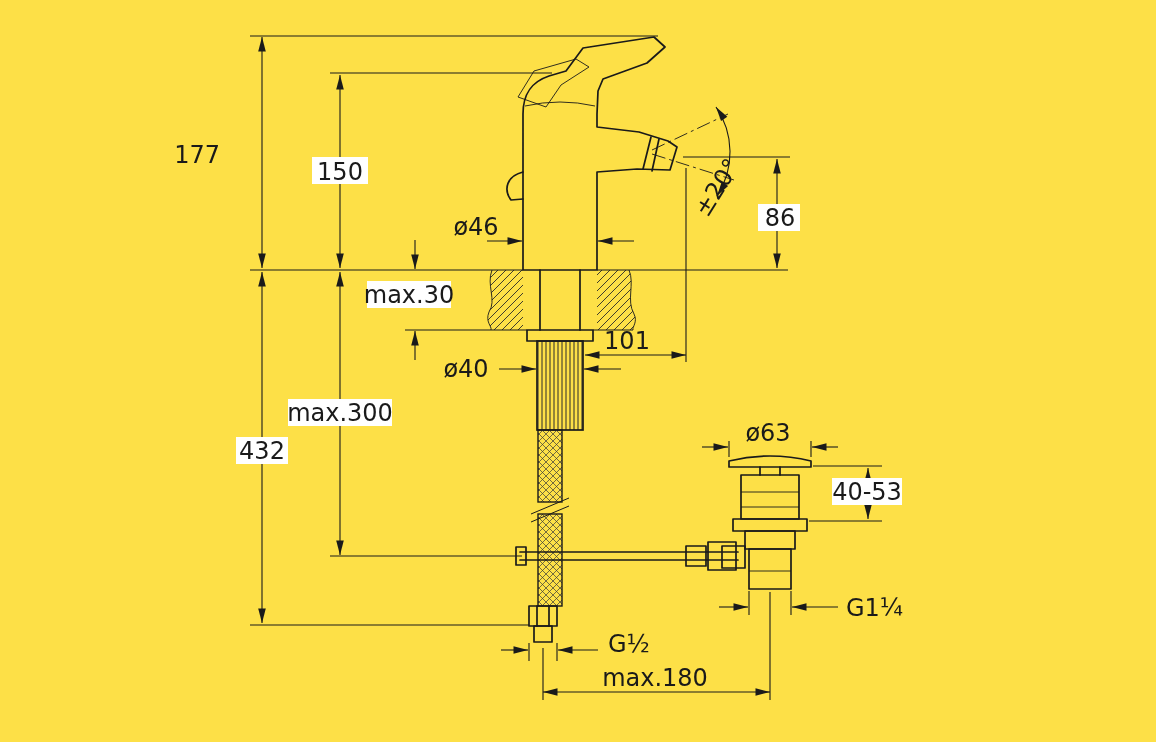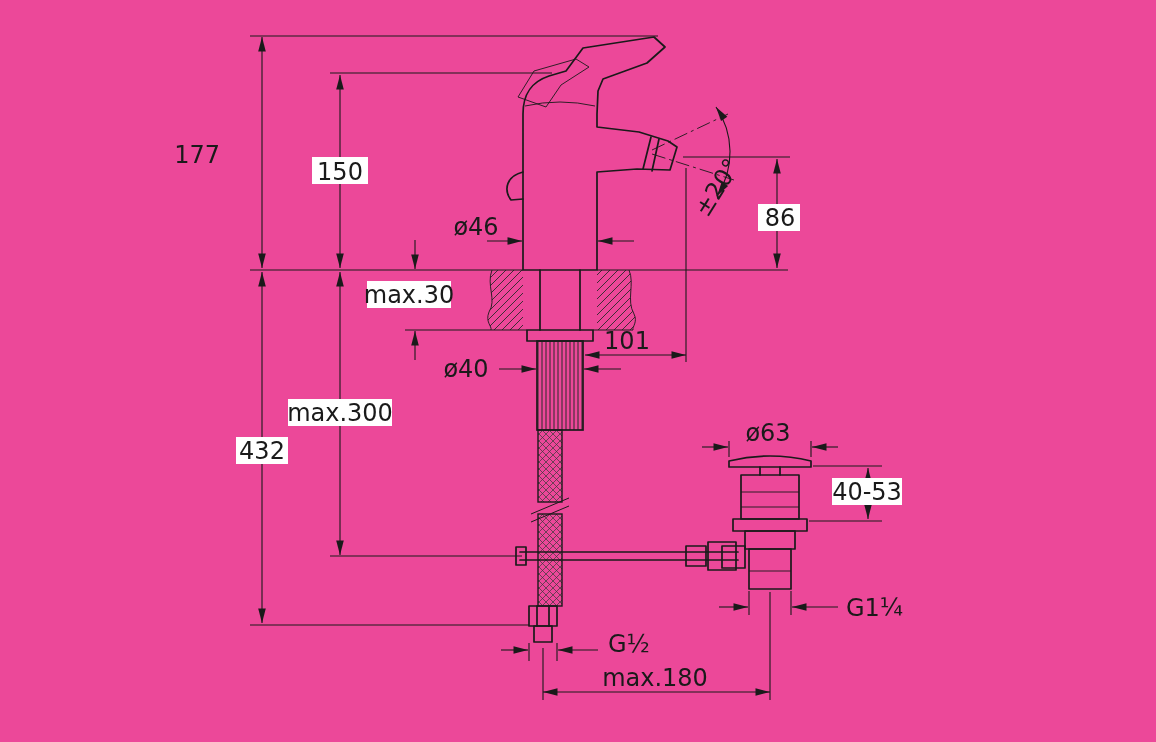--- a/index.html
+++ b/index.html
@@ -1,16 +1,16 @@
 <!DOCTYPE html>
 <html><head>
 <meta charset="utf-8">
 <style>
   html,body{margin:0;padding:0;background:#fff;}
-  .sheet{position:relative;width:1156px;height:742px;background:#ec4899;overflow:hidden;}
+  .sheet{position:relative;width:1156px;height:742px;background:#fde047;overflow:hidden;}
   svg{display:block;}
   .obj{stroke:#1a1a1a;stroke-width:1.7;fill:none;stroke-linejoin:round;stroke-linecap:round;}
   .thin{stroke:#1a1a1a;stroke-width:0.9;fill:none;}
   .dim{stroke:#1a1a1a;stroke-width:1.1;fill:none;}
   .dash{stroke:#1a1a1a;stroke-width:0.9;fill:none;stroke-dasharray:14 4 3 4;}
   .brk{stroke:#1a1a1a;stroke-width:1;fill:none;}
   .lbl{font-family:"DejaVu Sans","Liberation Sans",sans-serif;font-size:24px;fill:#1a1a1a;}
   .bg{fill:#ffffff;}
 </style>
 </head>

